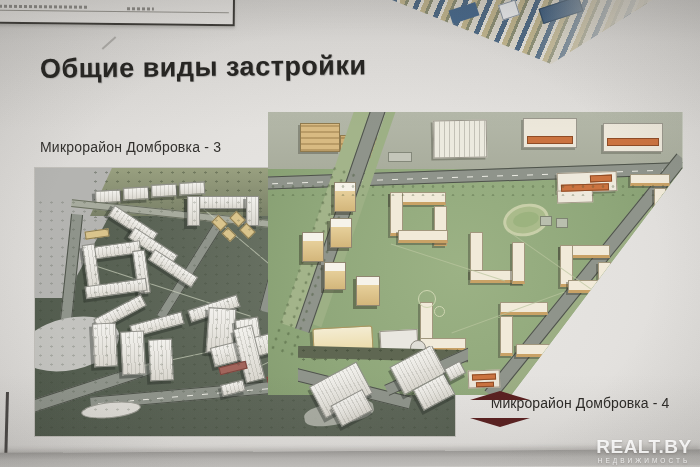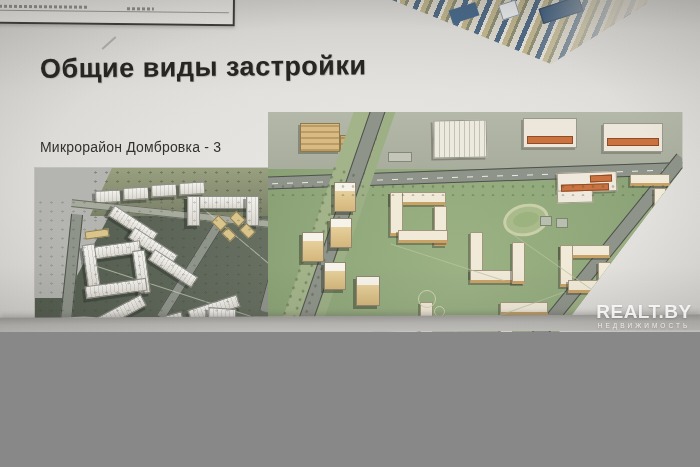--- a/index.html
+++ b/index.html
@@ -1,17 +1,17 @@
 <!DOCTYPE html>
 <html><head>
 <meta charset="utf-8">
 <style>
   html,body{margin:0;padding:0;background:#888;}
   *{box-sizing:border-box;}
-  .photo{position:relative;width:700px;height:332px;overflow:hidden;
+  .photo{position:relative;width:700px;height:467px;overflow:hidden;
     font-family:"Liberation Sans",sans-serif;
     background:
       radial-gradient(ellipse at 55% 60%, #eae8e5 0%, #e3e1de 45%, #d9d7d4 78%, #cfcdca 100%);
   }
   .photo i{display:block;position:absolute;font-style:normal;}
 
   
   .sheet-top{position:absolute;left:-8px;top:-31px;width:243px;height:56px;
     background:#e8e6e3;border:2px solid #3b3935;transform:rotate(.6deg);
     box-shadow:0 2px 3px rgba(100,98,94,.3);z-index:3;}

